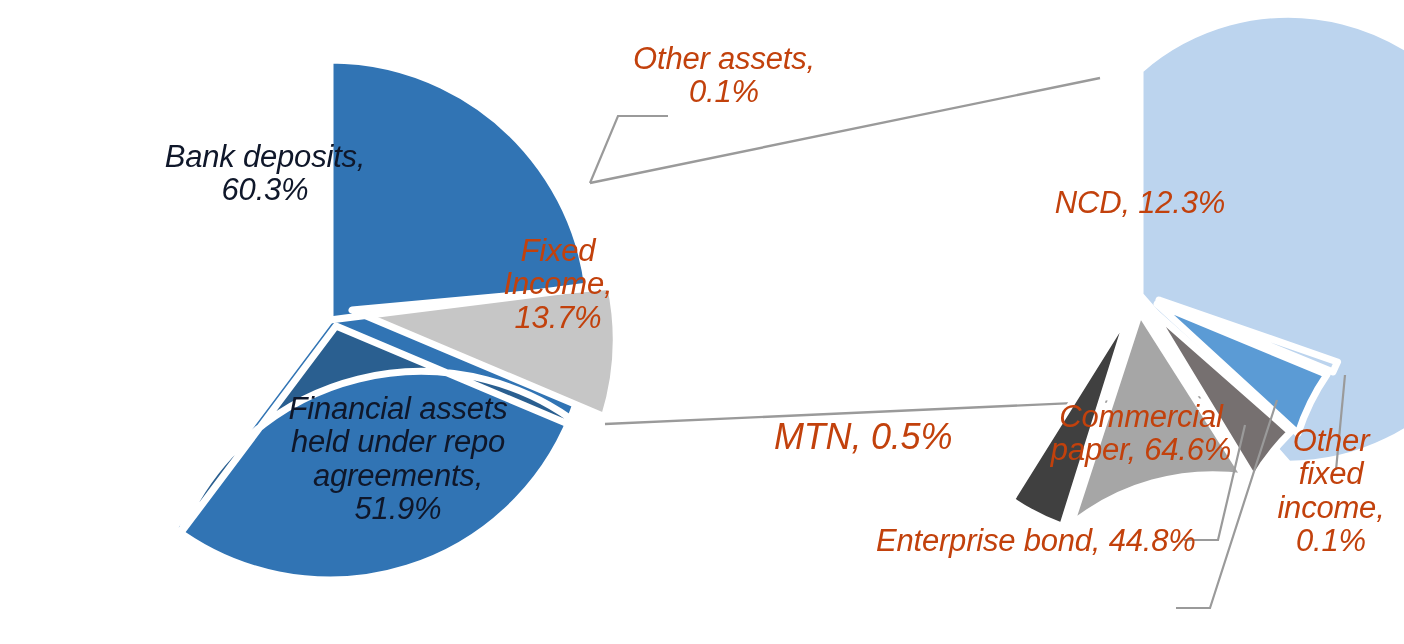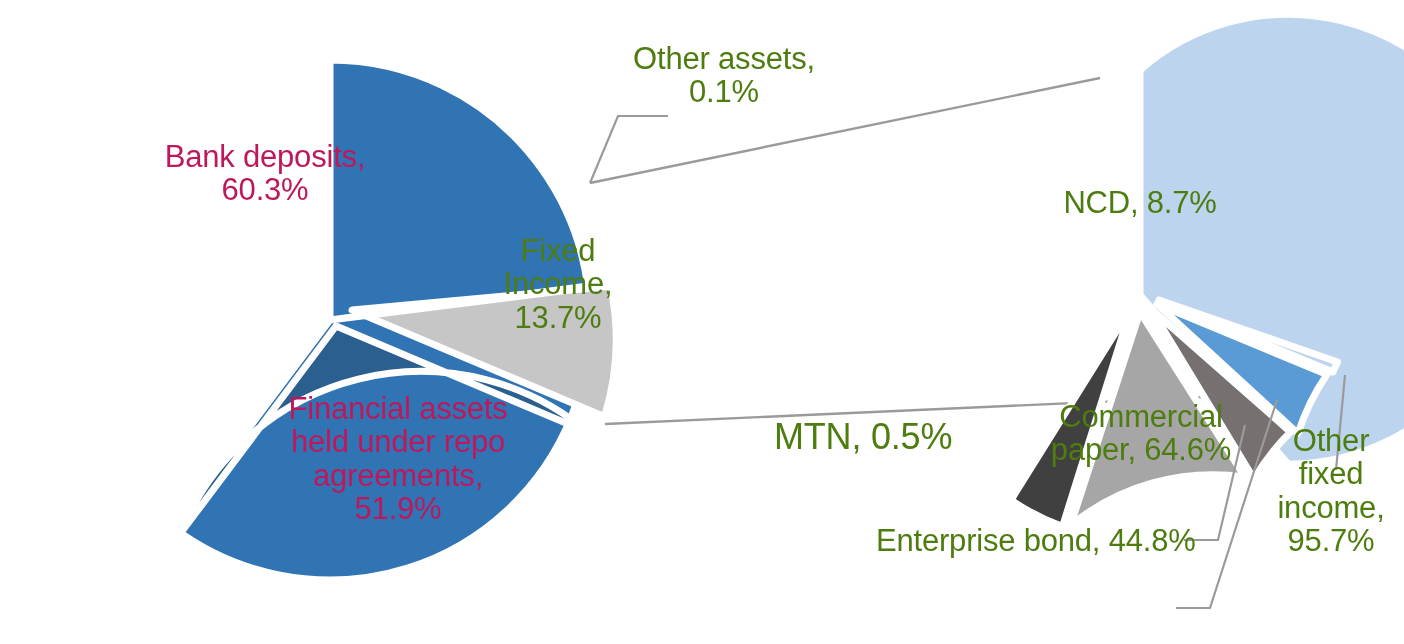--- a/index.html
+++ b/index.html
@@ -31,22 +31,22 @@
   .leader { stroke: #9a9a9a; stroke-width: 2.4; fill: none; }
   .leader-thin { stroke: #9a9a9a; stroke-width: 2.2; fill: none; }
   .lbl {
     position: absolute;
     font-family: "Liberation Sans", sans-serif;
     font-weight: 400;
     line-height: 1.08;
     white-space: pre;
     letter-spacing: -0.2px;
   }
-  .lbl-dark { color: #4d7c0f; }
-  .lbl-light { color: #be185d; }
+  .lbl-dark { color: #c2410c; font-style: italic; }
+  .lbl-light { color: #0f172a; font-style: italic; }
   .ctr { text-align: center; }
   .lft { text-align: left; }
 </style>
 </head>
 <body>
 
 <div id="chart-root">
 
   <svg id="pie-svg" viewBox="0 0 1404 644">
 
@@ -104,28 +104,28 @@
 agreements,
 51.9%</div>
 
   <div class="lbl lbl-dark ctr" style="left:478px; top:234px; width:160px; font-size:31px;">Fixed
 Income,
 13.7%</div>
 
   <div class="lbl lbl-dark ctr" style="left:610px; top:42px; width:228px; font-size:31px;">Other assets,
 0.1%</div>
 
-  <div class="lbl lbl-dark ctr" style="left:1040px; top:186px; width:200px; font-size:31px;">NCD, 8.7%</div>
+  <div class="lbl lbl-dark ctr" style="left:1040px; top:186px; width:200px; font-size:31px;">NCD, 12.3%</div>
 
   <div class="lbl lbl-dark lft" style="left:774px; top:418px; width:200px; font-size:36px;">MTN, 0.5%</div>
 
   <div class="lbl lbl-dark ctr" style="left:1032px; top:400px; width:218px; font-size:31px;">Commercial
 paper, 64.6%</div>
 
   <div class="lbl lbl-dark lft" style="left:876px; top:524px; width:340px; font-size:31px;">Enterprise bond, 44.8%</div>
 
 
   <div class="lbl lbl-dark ctr" style="left:1258px; top:424px; width:146px; font-size:31px;">Other
 fixed
 income,
-95.7%</div>
+0.1%</div>
 
 </div>
 
 </body></html>

